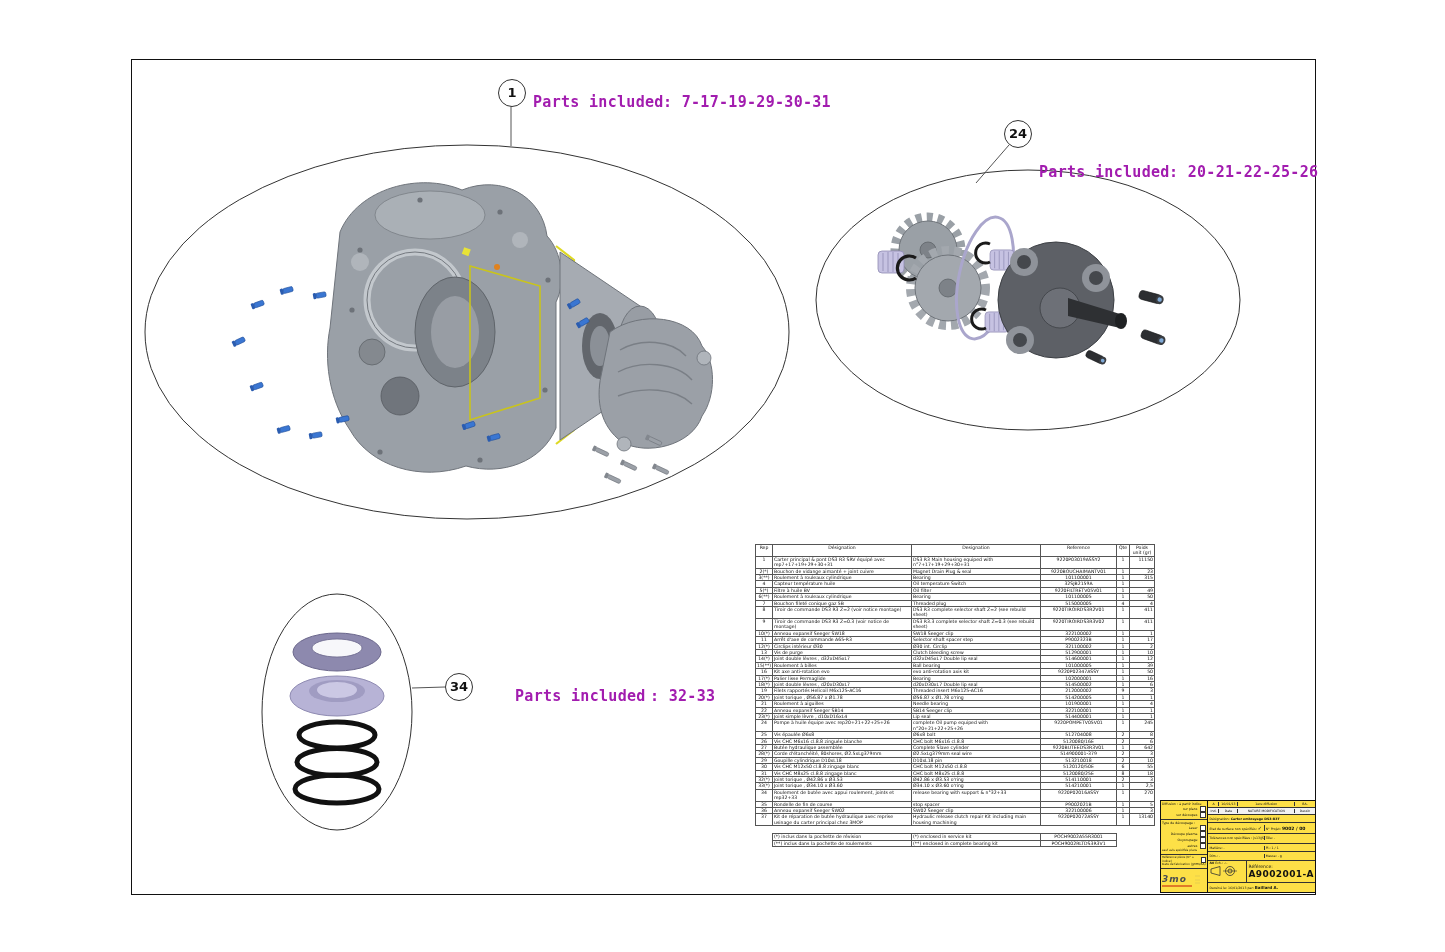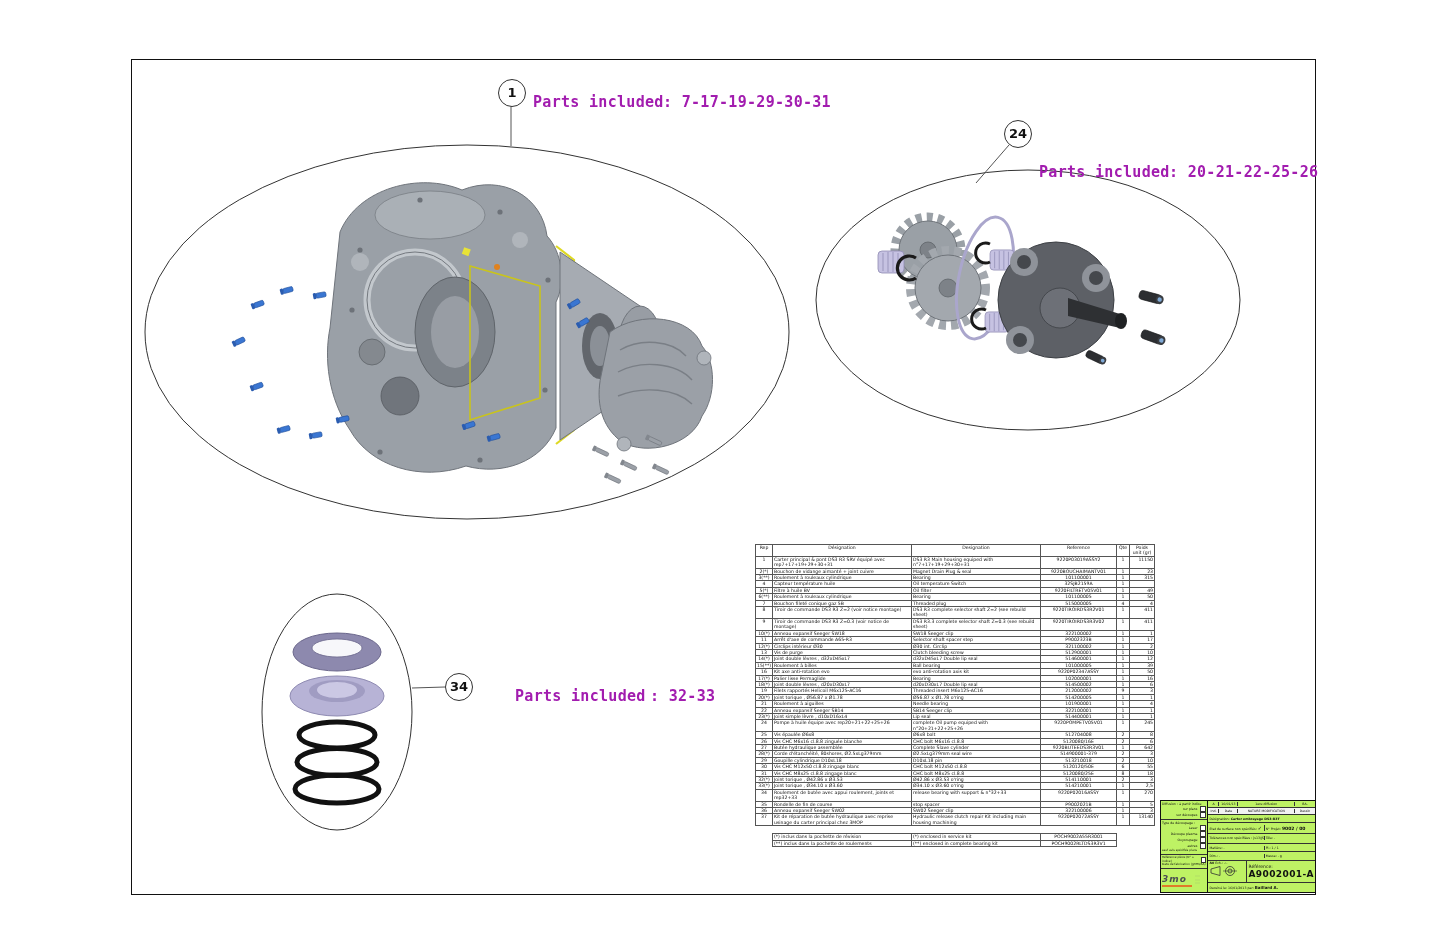--- a/index.html
+++ b/index.html
@@ -20,21 +20,21 @@
   .col1{width:136px;}
   .col2{width:126px;}
   .col3{width:73px;text-align:center;}
   .col4{width:10px;text-align:center;}
   .col5{width:22px;text-align:right;}
   #parts-table tr.spacer td{border:none;height:7px;}
   #parts-table tr.note td{border:none;}
   #parts-table tr.note td.col1,#parts-table tr.note td.col2,#parts-table tr.note td.col3{border:.5px solid #555;}
   
   #title-block{position:absolute;left:1160px;top:800px;width:154px;height:91px;border:1px solid #111;display:flex;
-    font-size:3.2px;color:#111;background:#bef264;}
+    font-size:3.2px;color:#111;background:#fde047;}
   #tb-left{width:52px;border-right:1px solid #111;display:flex;flex-direction:column;}
   #tb-left .box{border-bottom:.5px solid #333;padding:1px;flex:0 0 auto;}
   .chk{display:inline-block;width:4px;height:4px;border:.5px solid #333;vertical-align:middle;margin-left:2px;background:#fff;}
   .chkrow{display:flex;justify-content:flex-end;align-items:center;gap:1px;line-height:1.4;}
   #logo3mo{font-weight:bold;font-style:italic;font-size:9px;letter-spacing:1px;color:#4a4d52;line-height:1;}
   #logo-bar{width:30px;height:2px;background:#e07b28;margin-top:1px;}
   #tb-right{flex:1;display:flex;flex-direction:column;}
   .tbr{display:flex;border-bottom:.5px solid #333;align-items:center;}
   .tbr>div{padding:0 1px;overflow:hidden;white-space:nowrap;}
   .rev-ind{width:8px;border-right:.5px solid #333;text-align:center;}

